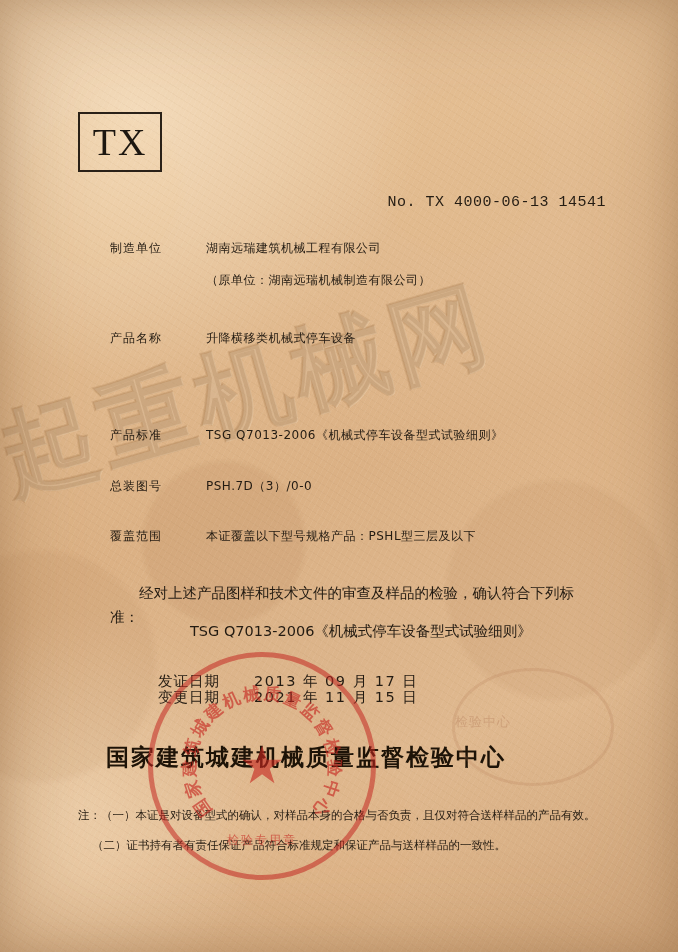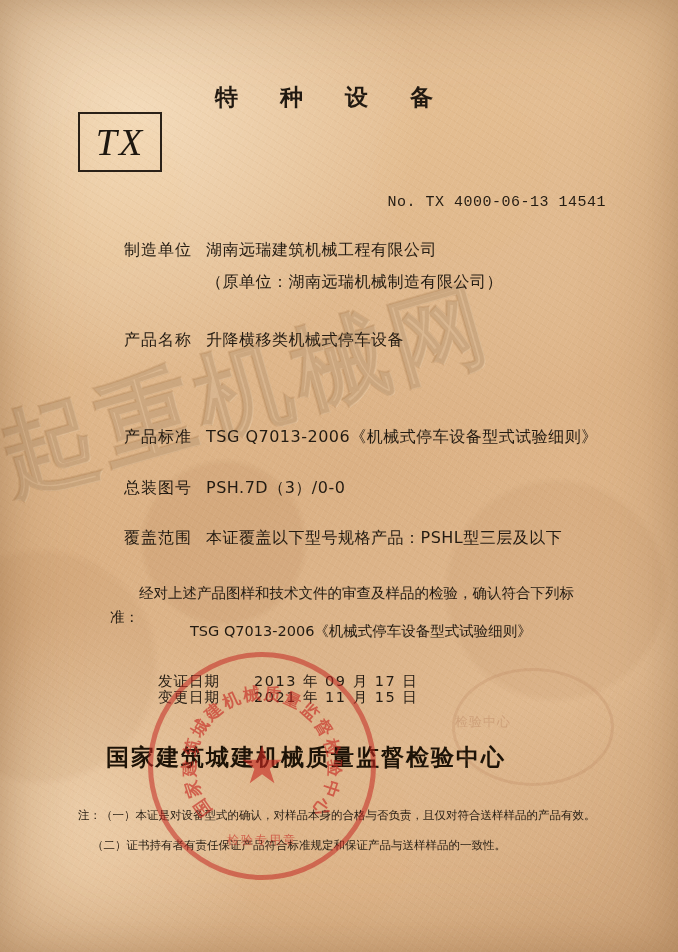--- a/index.html
+++ b/index.html
@@ -83,21 +83,20 @@
     border: 2px solid #2a2118;
     display: flex;
     align-items: center;
     justify-content: center;
   }
   .tx-box span {
     font-family: "Liberation Serif", serif;
     font-size: 38px;
     letter-spacing: 2px;
     color: #1d1710;
-    font-style: italic;
   }
   .title-small {
     position: absolute;
     left: 215px;
     top: 82px;
     font-family: "DejaVu Sans", sans-serif;
     font-size: 23px;
     font-weight: bold;
     letter-spacing: 17px;
     color: #221a12;
@@ -120,24 +119,23 @@
     font-size: 15px;
     letter-spacing: 0.5px;
     color: #241c13;
   }
 
   
   .field {
     position: absolute;
     left: 110px;
     font-family: "DejaVu Sans", sans-serif;
-    font-size: 16px;
+    font-size: 12px;
     color: #231b12;
     white-space: nowrap;
-    text-align: center;
   }
   .field .lbl {
     display: inline-block;
     width: 96px;
     letter-spacing: 1px;
   }
   .field .val {
     letter-spacing: 0.5px;
   }
   .field.sub {
@@ -282,21 +280,20 @@
 
   <div class="tex a"></div>
   <div class="tex b"></div>
 
   <div class="watermark">起重机械网</div>
 
   <div class="tx-box">
     <span>TX</span>
   </div>
 
-  <div class="title-small">特 种 设 备</div>
   <div class="cert-no">No. TX 4000-06-13 14541</div>
 
   <div class="field" style="top:240px">
     <span class="lbl">制造单位</span><span class="val">湖南远瑞建筑机械工程有限公司</span>
   </div>
 
   <div class="field sub" style="top:272px">
     <span class="lbl"></span><span class="val">（原单位：湖南远瑞机械制造有限公司）</span>
   </div>
 

